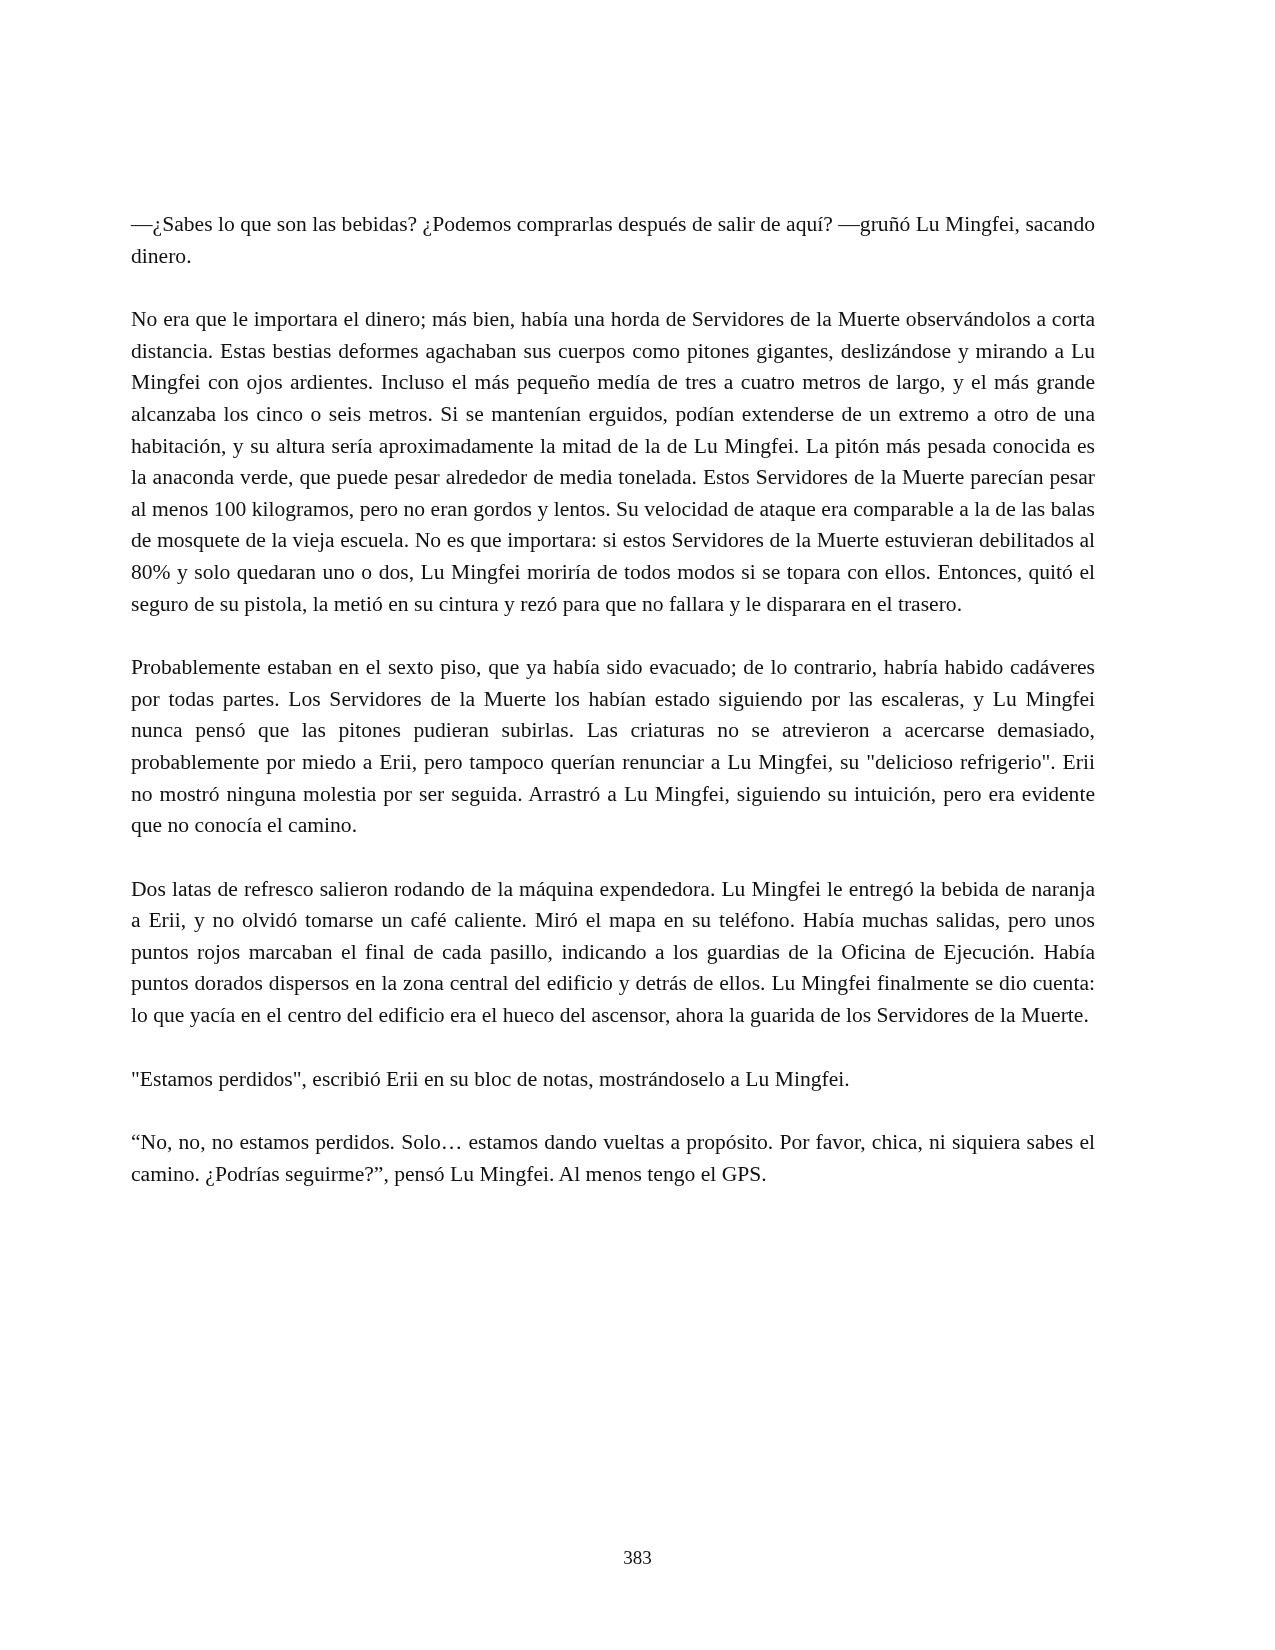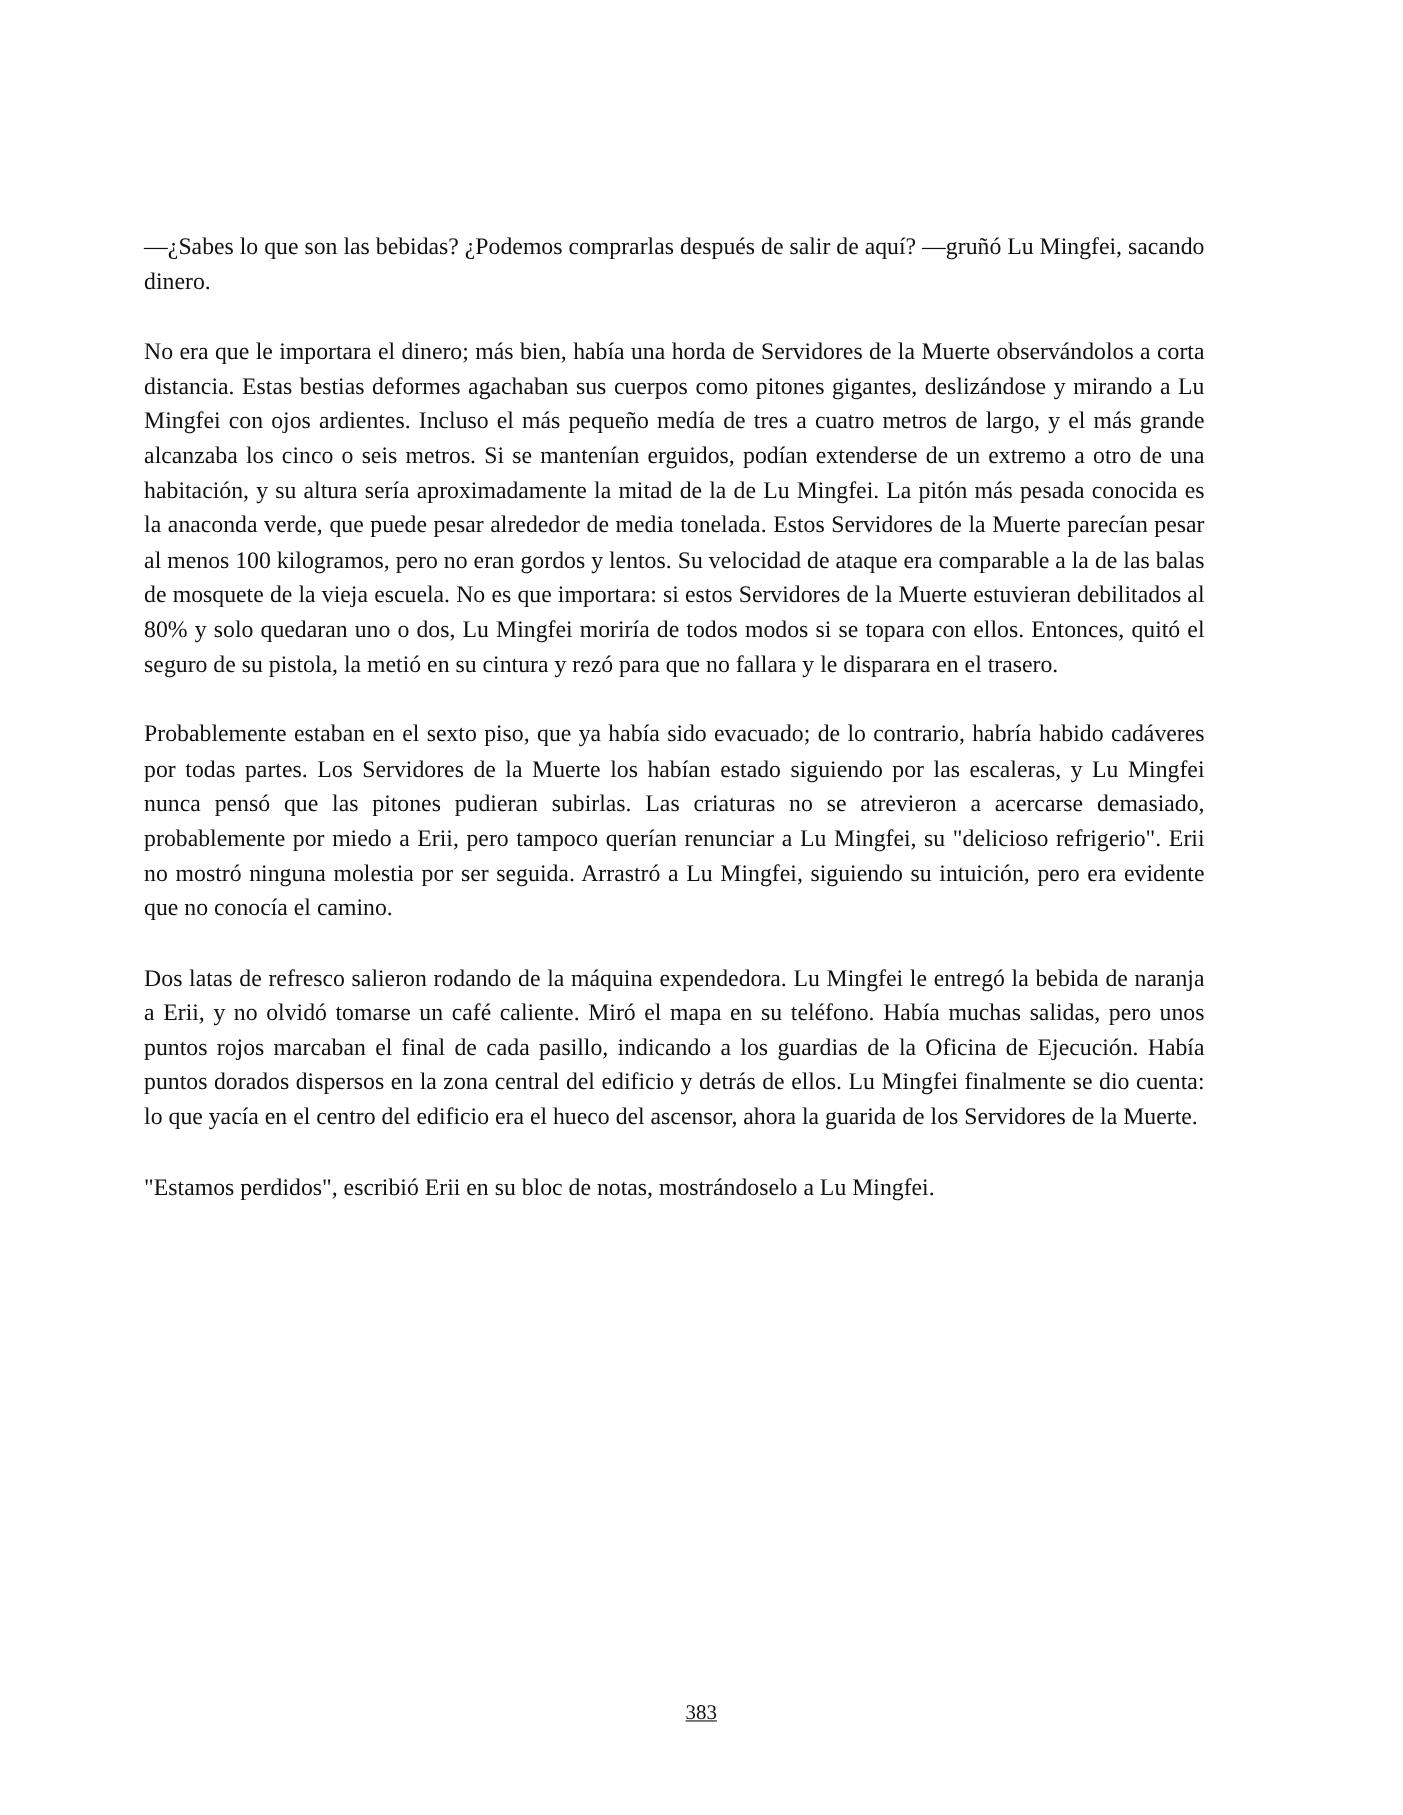--- a/index.html
+++ b/index.html
@@ -30,27 +30,27 @@
       hyphens: none;
     }
     .page-number {
       position: absolute;
       left: 0;
       width: 1275px;
       top: 1546px;
       text-align: center;
       font-size: 19px;
       line-height: 24px;
-      text-decoration: underline;
     }
   </style>
 </head>
 <body>
 
 <div class="page">
   <p class="para">—¿Sabes lo que son las bebidas? ¿Podemos comprarlas después de salir de aquí? —gruñó Lu Mingfei, sacando dinero.</p>
   <p class="para">No era que le importara el dinero; más bien, había una horda de Servidores de la Muerte observándolos a corta distancia. Estas bestias deformes agachaban sus cuerpos como pitones gigantes, deslizándose y mirando a Lu Mingfei con ojos ardientes. Incluso el más pequeño medía de tres a cuatro metros de largo, y el más grande alcanzaba los cinco o seis metros. Si se mantenían erguidos, podían extenderse de un extremo a otro de una habitación, y su altura sería aproximadamente la mitad de la de Lu Mingfei. La pitón más pesada conocida es la anaconda verde, que puede pesar alrededor de media tonelada. Estos Servidores de la Muerte parecían pesar al menos 100 kilogramos, pero no eran gordos y lentos. Su velocidad de ataque era comparable a la de las balas de mosquete de la vieja escuela. No es que importara: si estos Servidores de la Muerte estuvieran debilitados al 80% y solo quedaran uno o dos, Lu Mingfei moriría de todos modos si se topara con ellos. Entonces, quitó el seguro de su pistola, la metió en su cintura y rezó para que no fallara y le disparara en el trasero.</p>
   <p class="para">Probablemente estaban en el sexto piso, que ya había sido evacuado; de lo contrario, habría habido cadáveres por todas partes. Los Servidores de la Muerte los habían estado siguiendo por las escaleras, y Lu Mingfei nunca pensó que las pitones pudieran subirlas. Las criaturas no se atrevieron a acercarse demasiado, probablemente por miedo a Erii, pero tampoco querían renunciar a Lu Mingfei, su "delicioso refrigerio". Erii no mostró ninguna molestia por ser seguida. Arrastró a Lu Mingfei, siguiendo su intuición, pero era evidente que no conocía el camino.</p>
   <p class="para">Dos latas de refresco salieron rodando de la máquina expendedora. Lu Mingfei le entregó la bebida de naranja a Erii, y no olvidó tomarse un café caliente. Miró el mapa en su teléfono. Había muchas salidas, pero unos puntos rojos marcaban el final de cada pasillo, indicando a los guardias de la Oficina de Ejecución. Había puntos dorados dispersos en la zona central del edificio y detrás de ellos. Lu Mingfei finalmente se dio cuenta: lo que yacía en el centro del edificio era el hueco del ascensor, ahora la guarida de los Servidores de la Muerte.</p>
   <p class="para">"Estamos perdidos", escribió Erii en su bloc de notas, mostrándoselo a Lu Mingfei.</p>
+  <p class="para">“No, no, no estamos perdidos. Solo… estamos dando vueltas a propósito. Por favor, chica, ni siquiera sabes el camino. ¿Podrías seguirme?”, pensó Lu Mingfei. Al menos tengo el GPS.</p>
 </div>
 
 <div class="page-number">383</div>
 
 </body></html>

